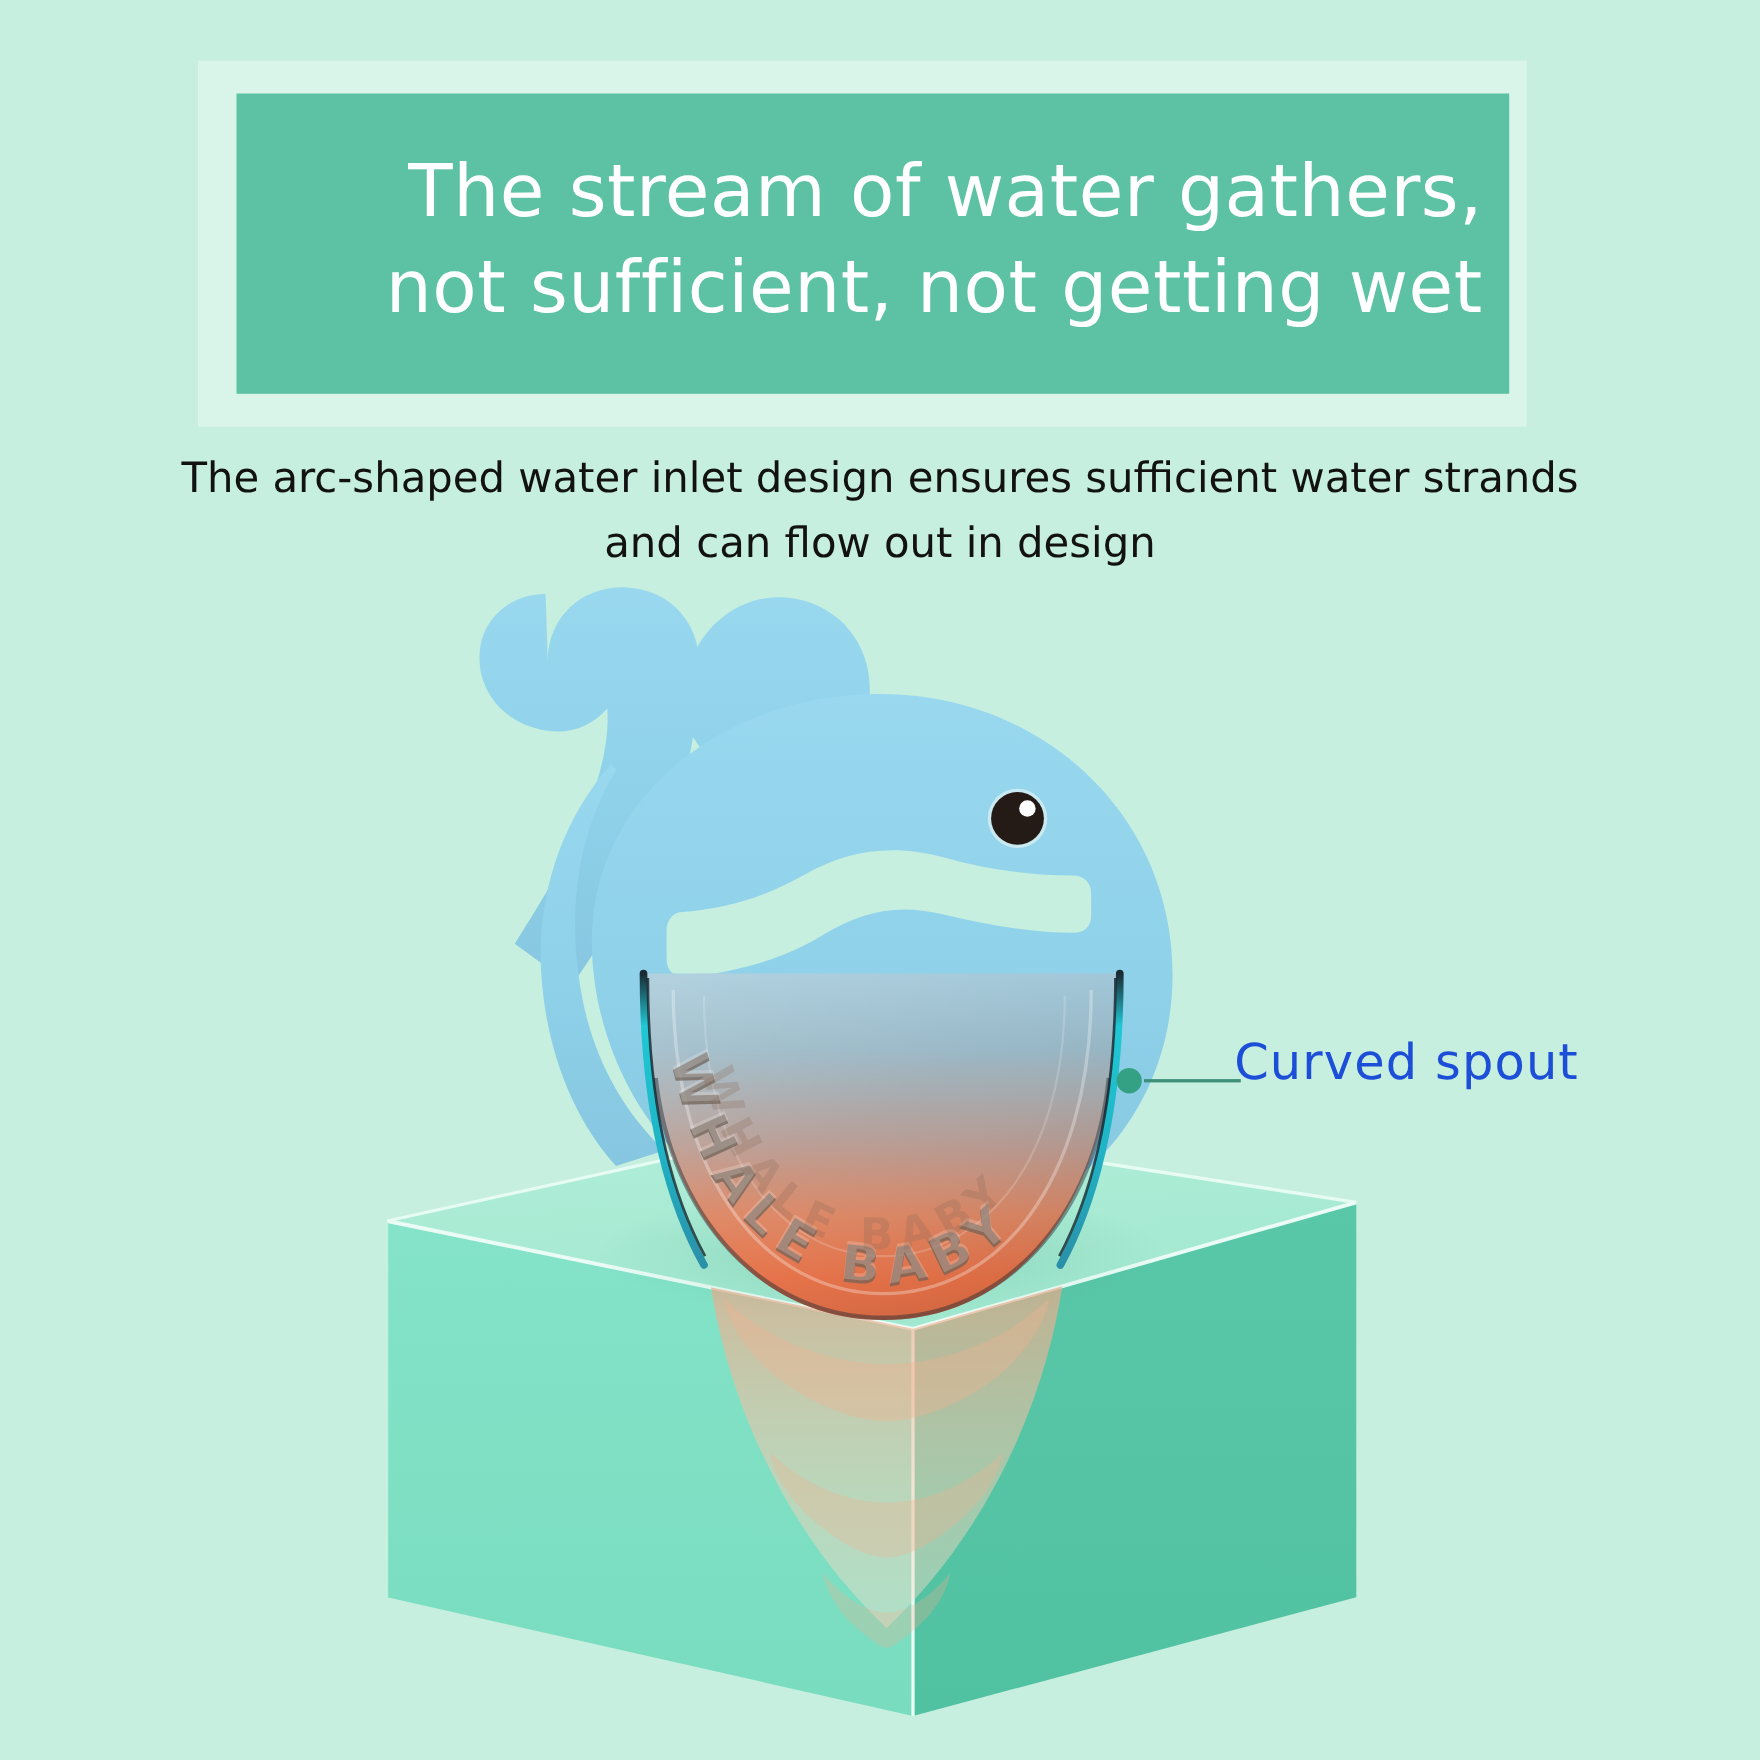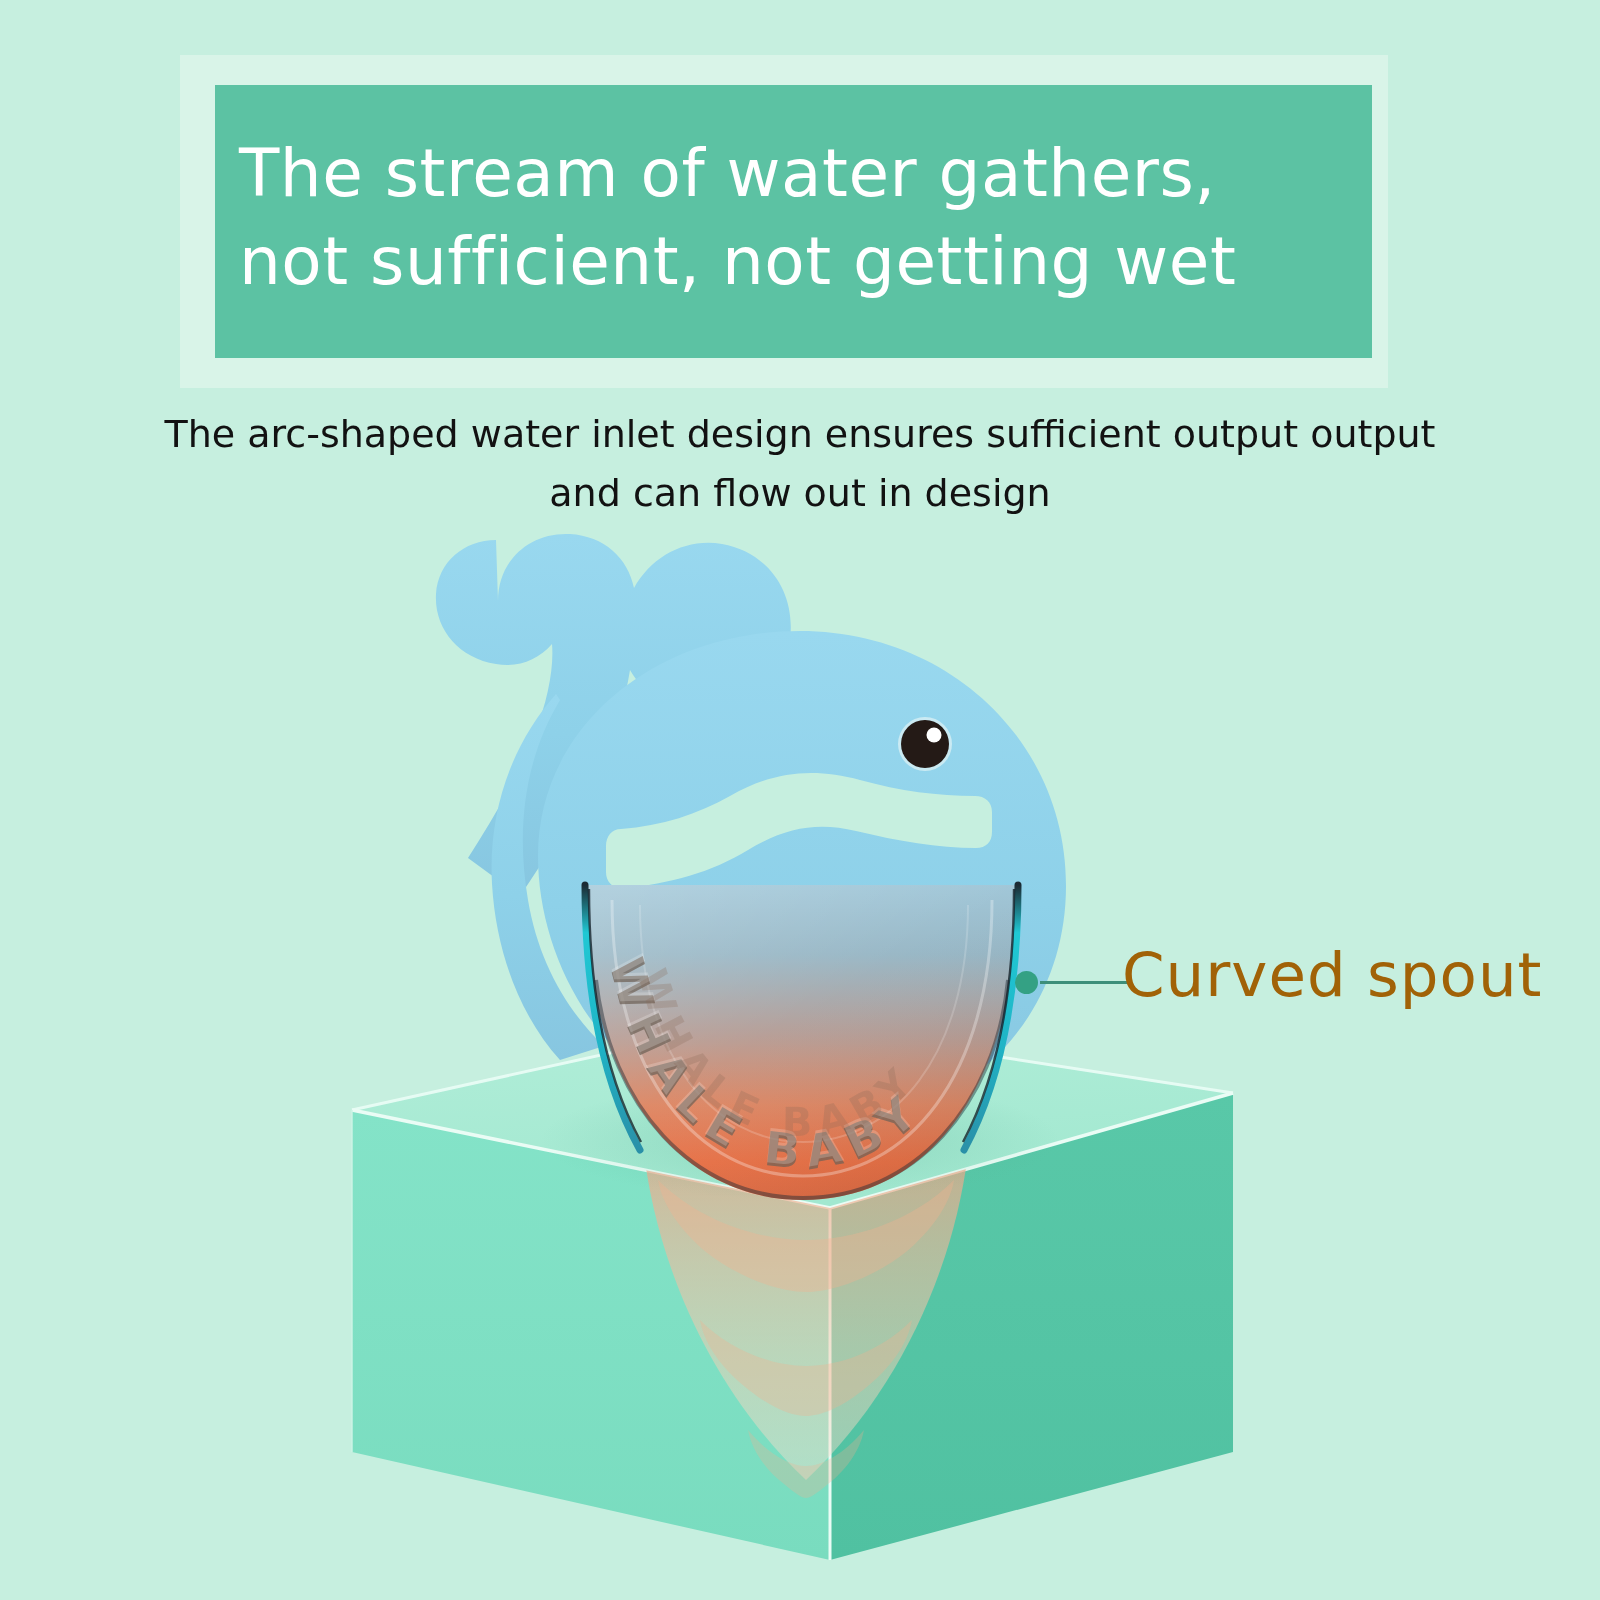--- a/index.html
+++ b/index.html
@@ -35,21 +35,21 @@
   .banner-inner {
     position: absolute;
     left: 215px;
     top: 85px;
     width: 1157px;
     height: 273px;
     background: #5cc2a3;
     box-sizing: border-box;
     display: flex;
     flex-direction: column;
-    align-items: flex-start;
+    align-items: flex-end;
     justify-content: center;
     padding: 6px 24px 14px 24px;
   }
   .banner-line {
     color: #ffffff;
     font-family: "DejaVu Sans", "Liberation Sans", sans-serif;
     font-size: 66px;
     font-weight: 400;
     letter-spacing: 0.5px;
     line-height: 1.32;
@@ -104,40 +104,40 @@
     left: 30px;
     top: 55px;
     width: 88px;
     height: 3px;
     background: #3d8f7a;
   }
   .callout-label {
     position: absolute;
     left: 112px;
     top: 13px;
-    color: #a16207;
+    color: #1d4ed8;
     font-family: "DejaVu Sans", "Liberation Sans", sans-serif;
-    font-size: 61px;
+    font-size: 45px;
     letter-spacing: 1px;
     white-space: nowrap;
   }
 </style>
 </head>
 <body>
 
 <div id="page">
 
   <div class="banner-outer"></div>
   <div class="banner-inner">
     <div class="banner-line">The stream of water gathers,</div>
     <div class="banner-line">not sufficient, not getting wet</div>
   </div>
 
   <div class="subtitle">
-    <span class="subtitle-line">The arc-shaped water inlet design ensures sufficient output output</span>
+    <span class="subtitle-line">The arc-shaped water inlet design ensures sufficient water strands</span>
     <span class="subtitle-line">and can flow out in design</span>
   </div>
 
   <div class="scene">
     <svg width="1600" height="1600" viewBox="0 0 1600 1600" xmlns="http://www.w3.org/2000/svg">
       <defs>
 
         <linearGradient id="bodyGrad" x1="0" y1="0" x2="0" y2="1">
           <stop offset="0%" stop-color="#99d8ef"></stop>
           <stop offset="55%" stop-color="#8ed1e9"></stop>

